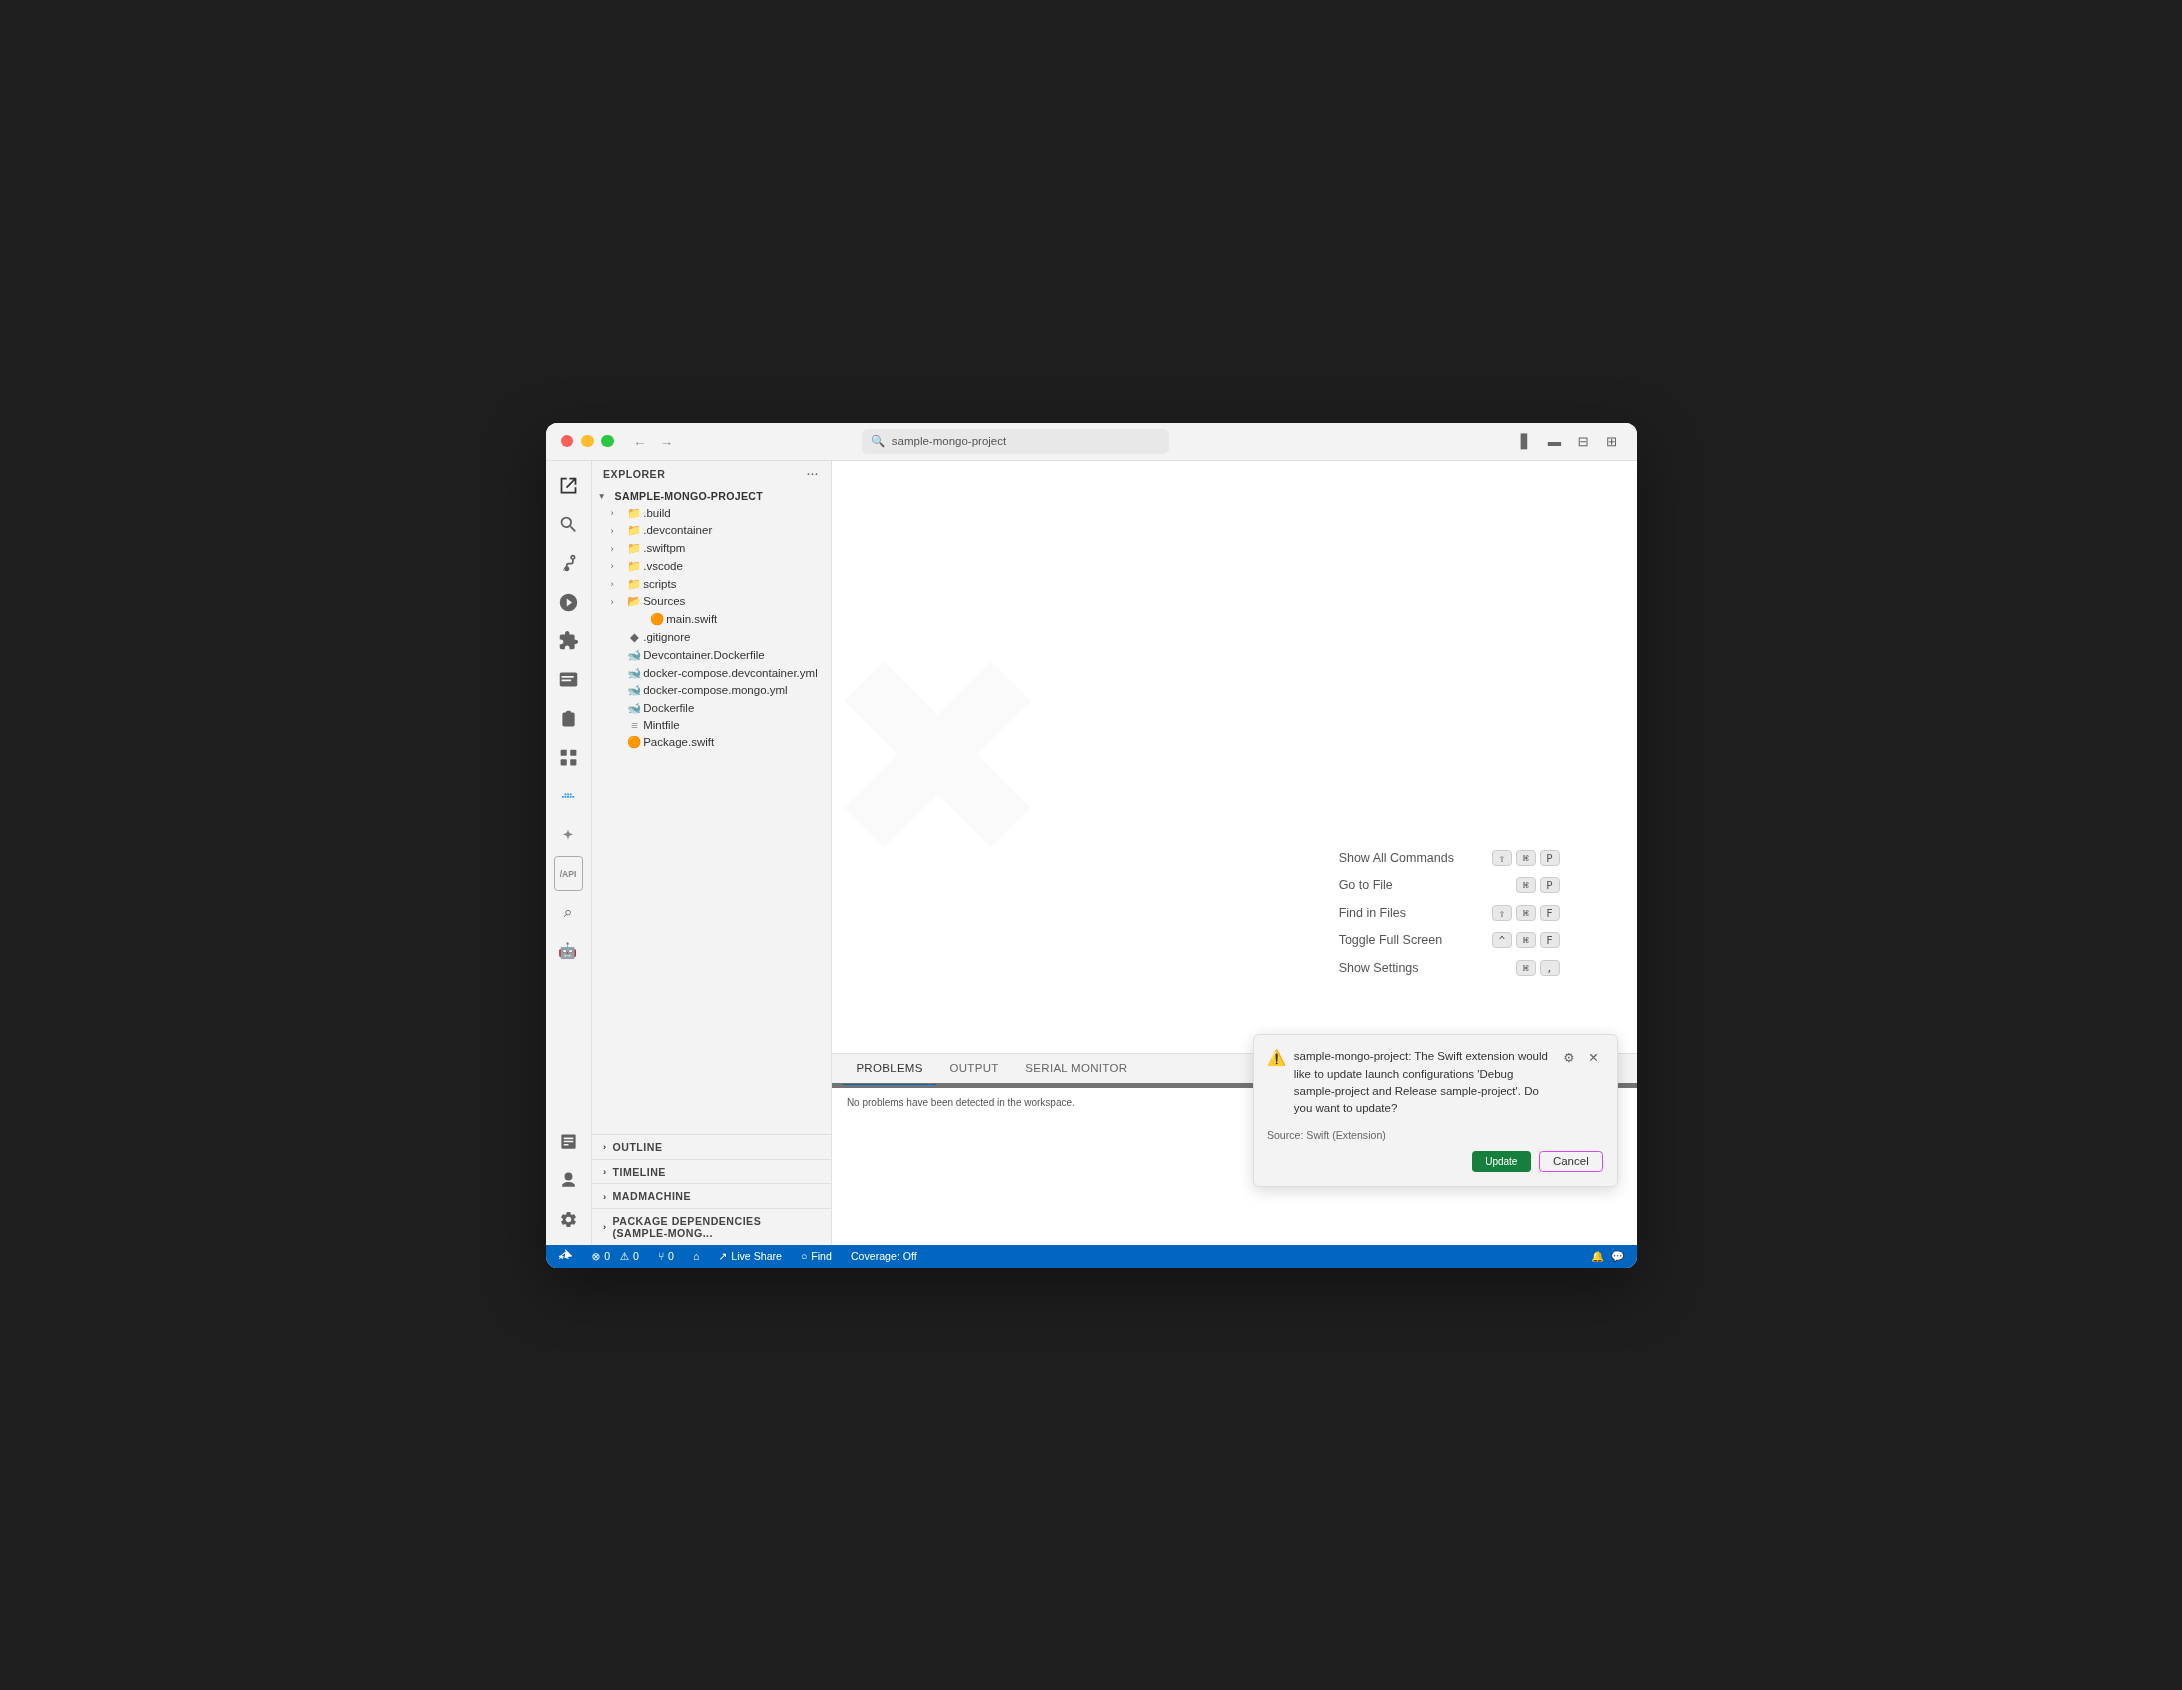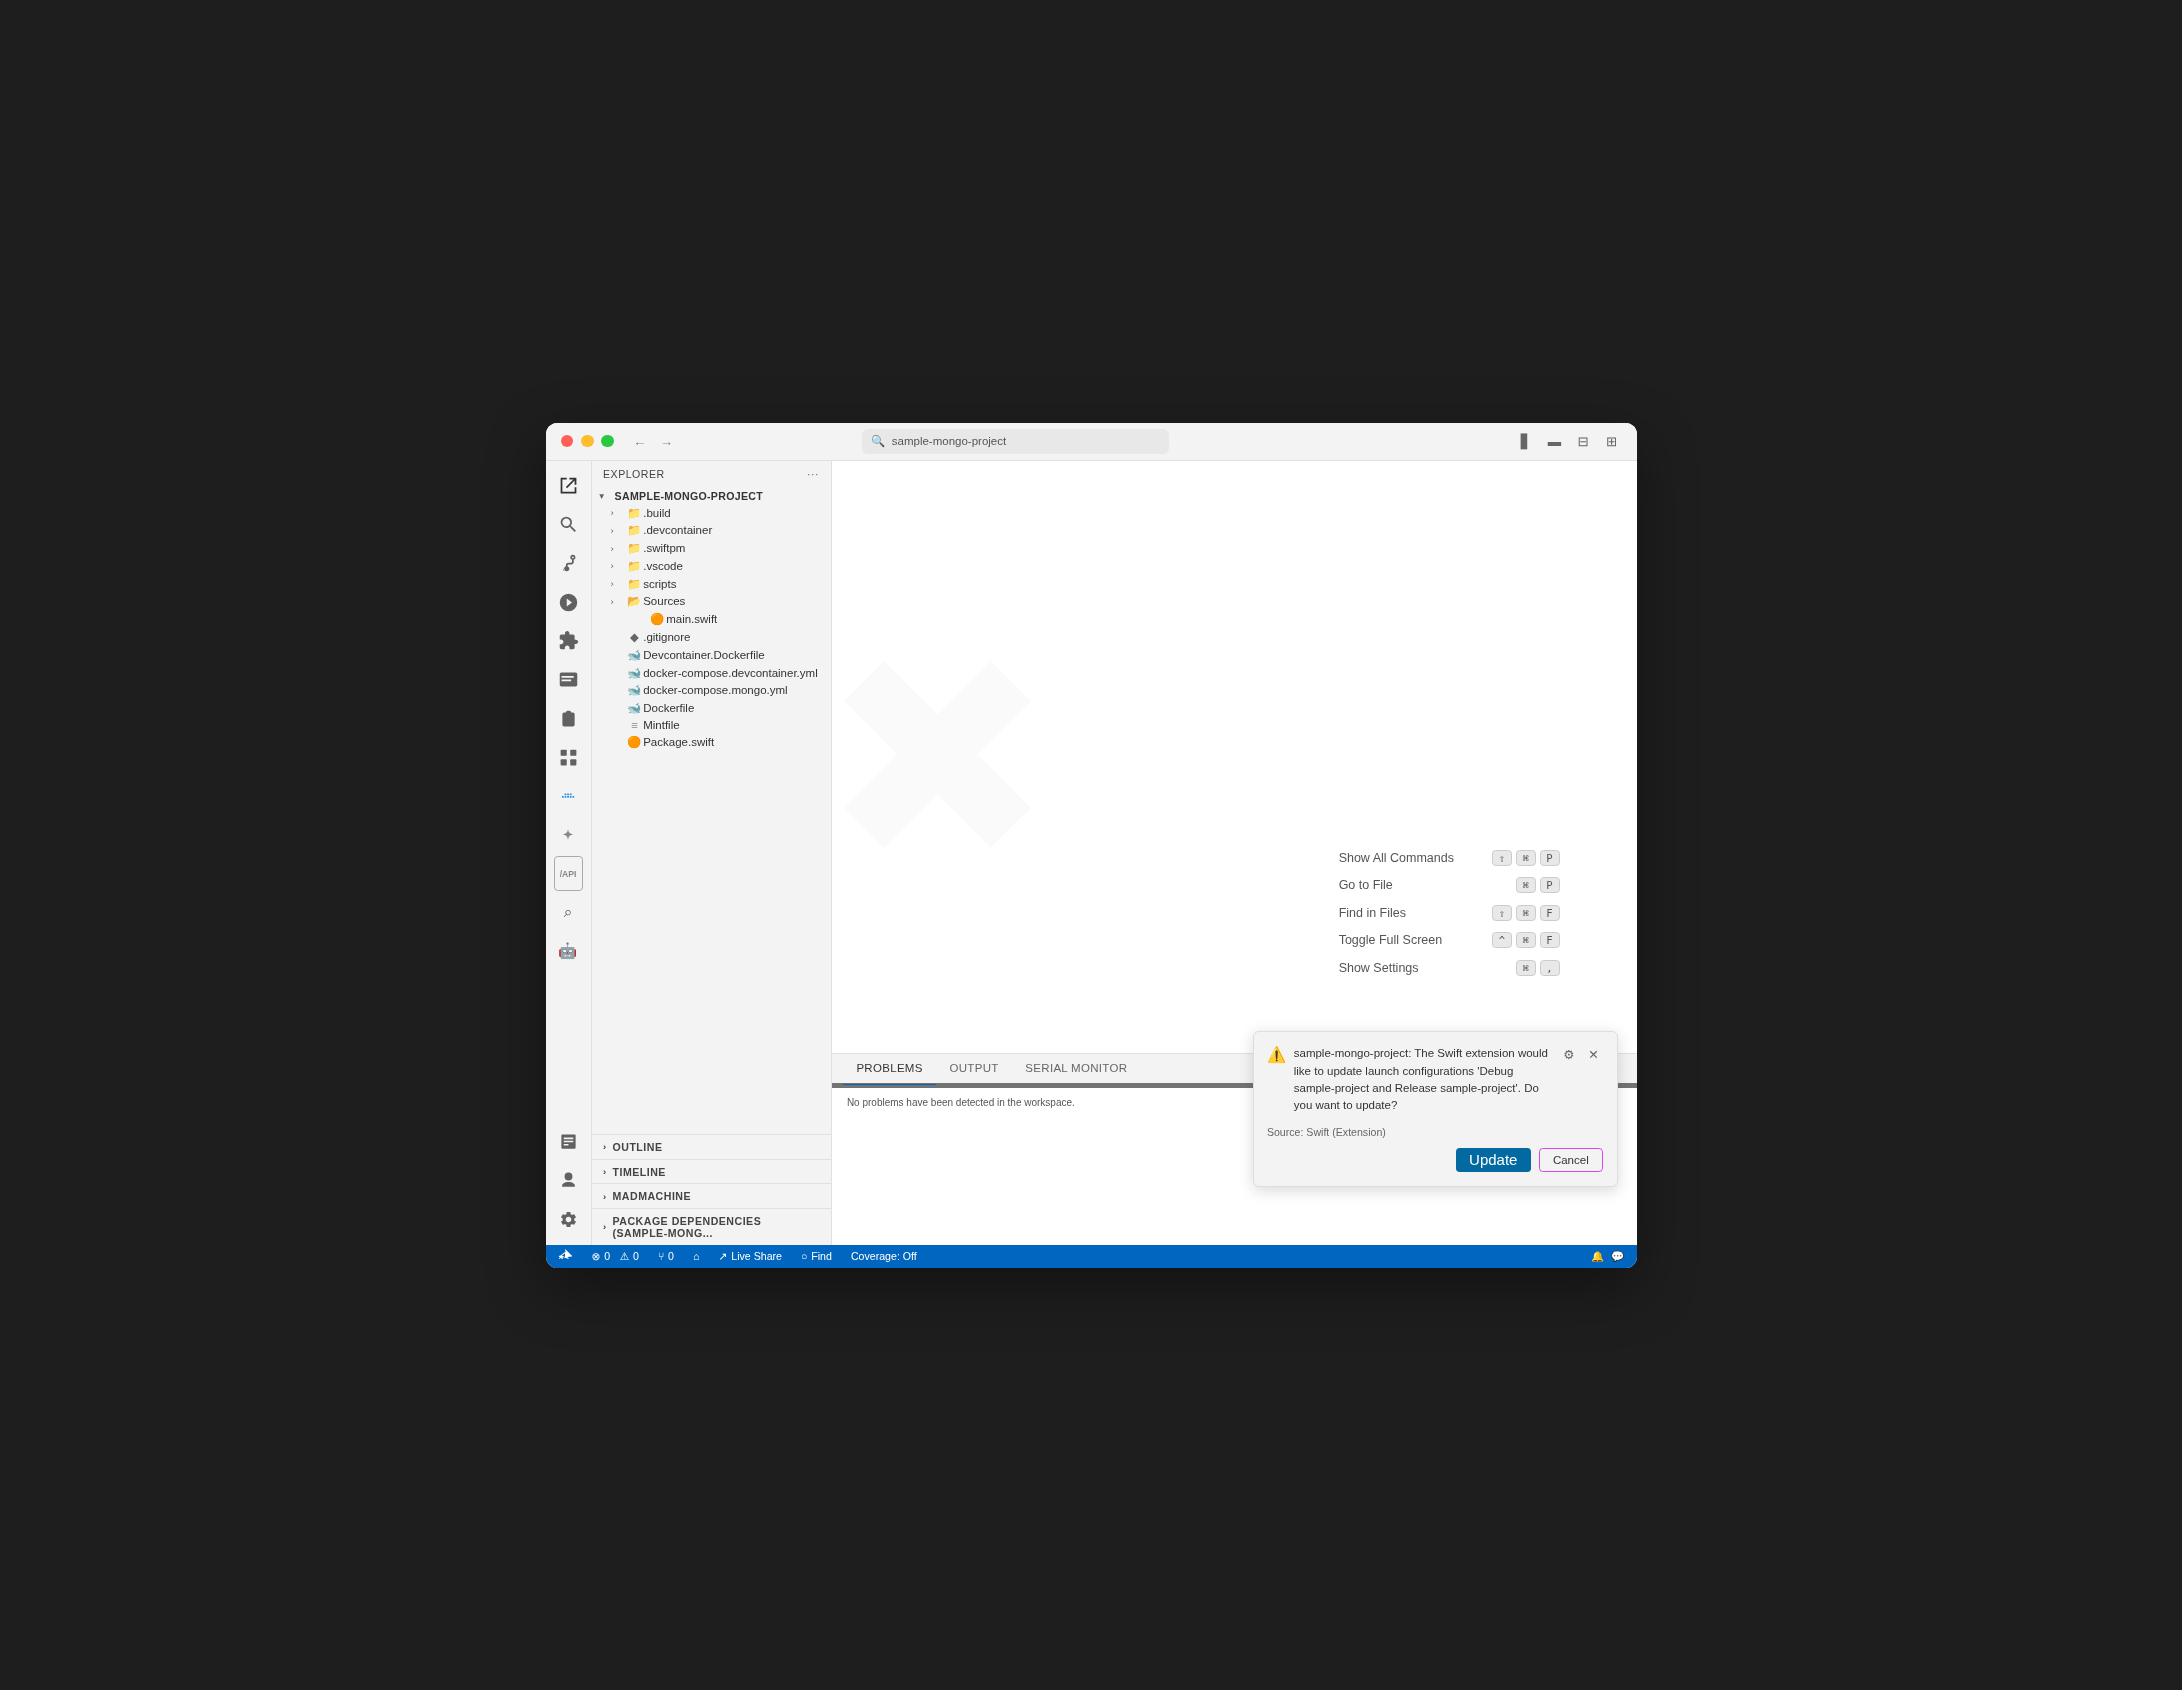--- a/index.html
+++ b/index.html
@@ -134,21 +134,21 @@
       flex-shrink: 0;
       font-size: 11.5px;
     }
     .sidebar-header {
       display: flex;
       align-items: center;
       justify-content: space-between;
       padding: 7.7px 11.5px;
       color: #444;
       font-size: 10.6px;
-      font-weight: 400;
+      font-weight: 700;
       letter-spacing: 0.5px;
     }
     .sidebar-header-actions { color: #666; cursor: pointer; }
     .file-tree {
       flex: 1;
       overflow-y: auto;
       padding-bottom: 3.8px;
     }
     .tree-item {
       display: flex;
@@ -377,26 +377,26 @@
       font-size: 10.6px;
       color: #666;
       margin-bottom: 9.6px;
     }
     .notification-buttons {
       display: flex;
       gap: 7.7px;
       justify-content: flex-end;
     }
     .btn-update {
-      background: #0369a1;
+      background: #15803d;
       color: white;
       border: none;
       border-radius: 3.8px;
       padding: 3.8px 13.4px;
-      font-size: 15px;
+      font-size: 10px;
       cursor: pointer;
     }
     .btn-cancel {
       background: transparent;
       color: #333;
       border: 1px solid #d946ef;
       border-radius: 3.8px;
       padding: 3.8px 13.4px;
       font-size: 11.5px;
       cursor: pointer;

